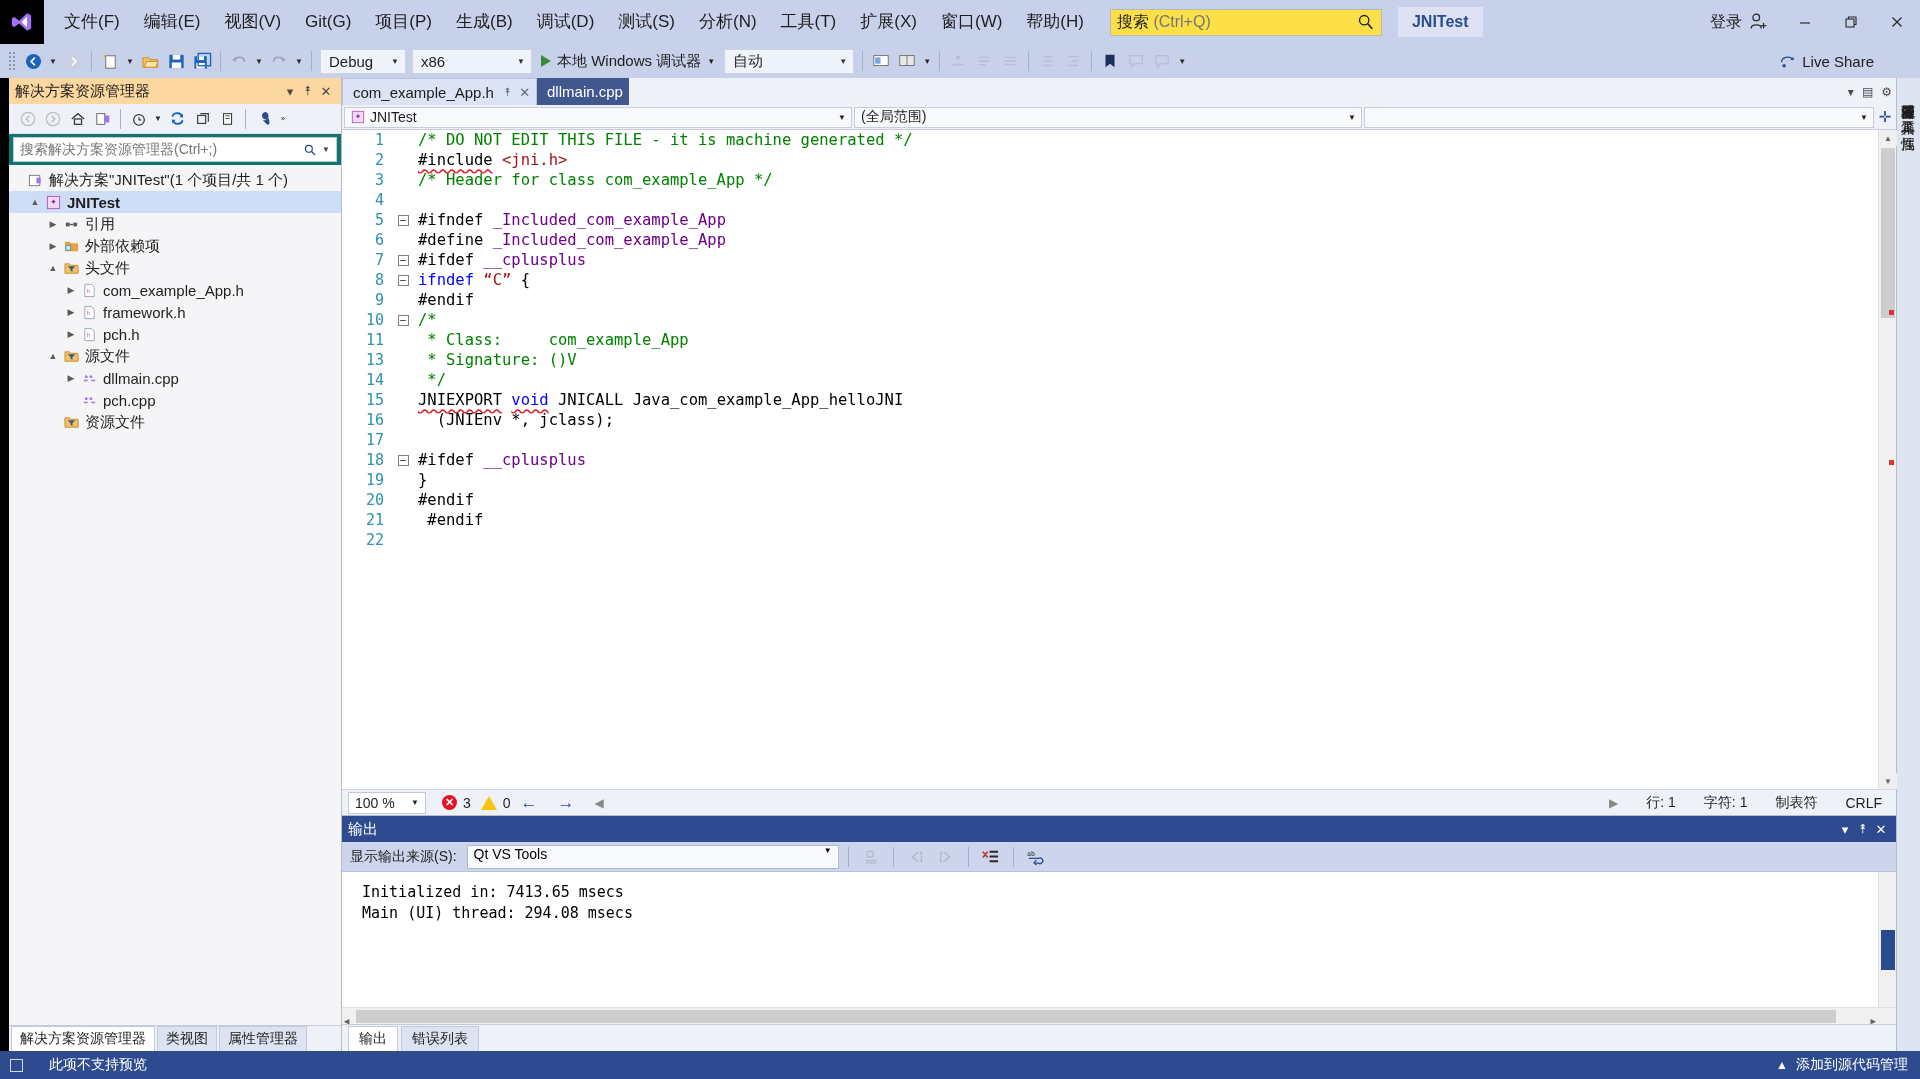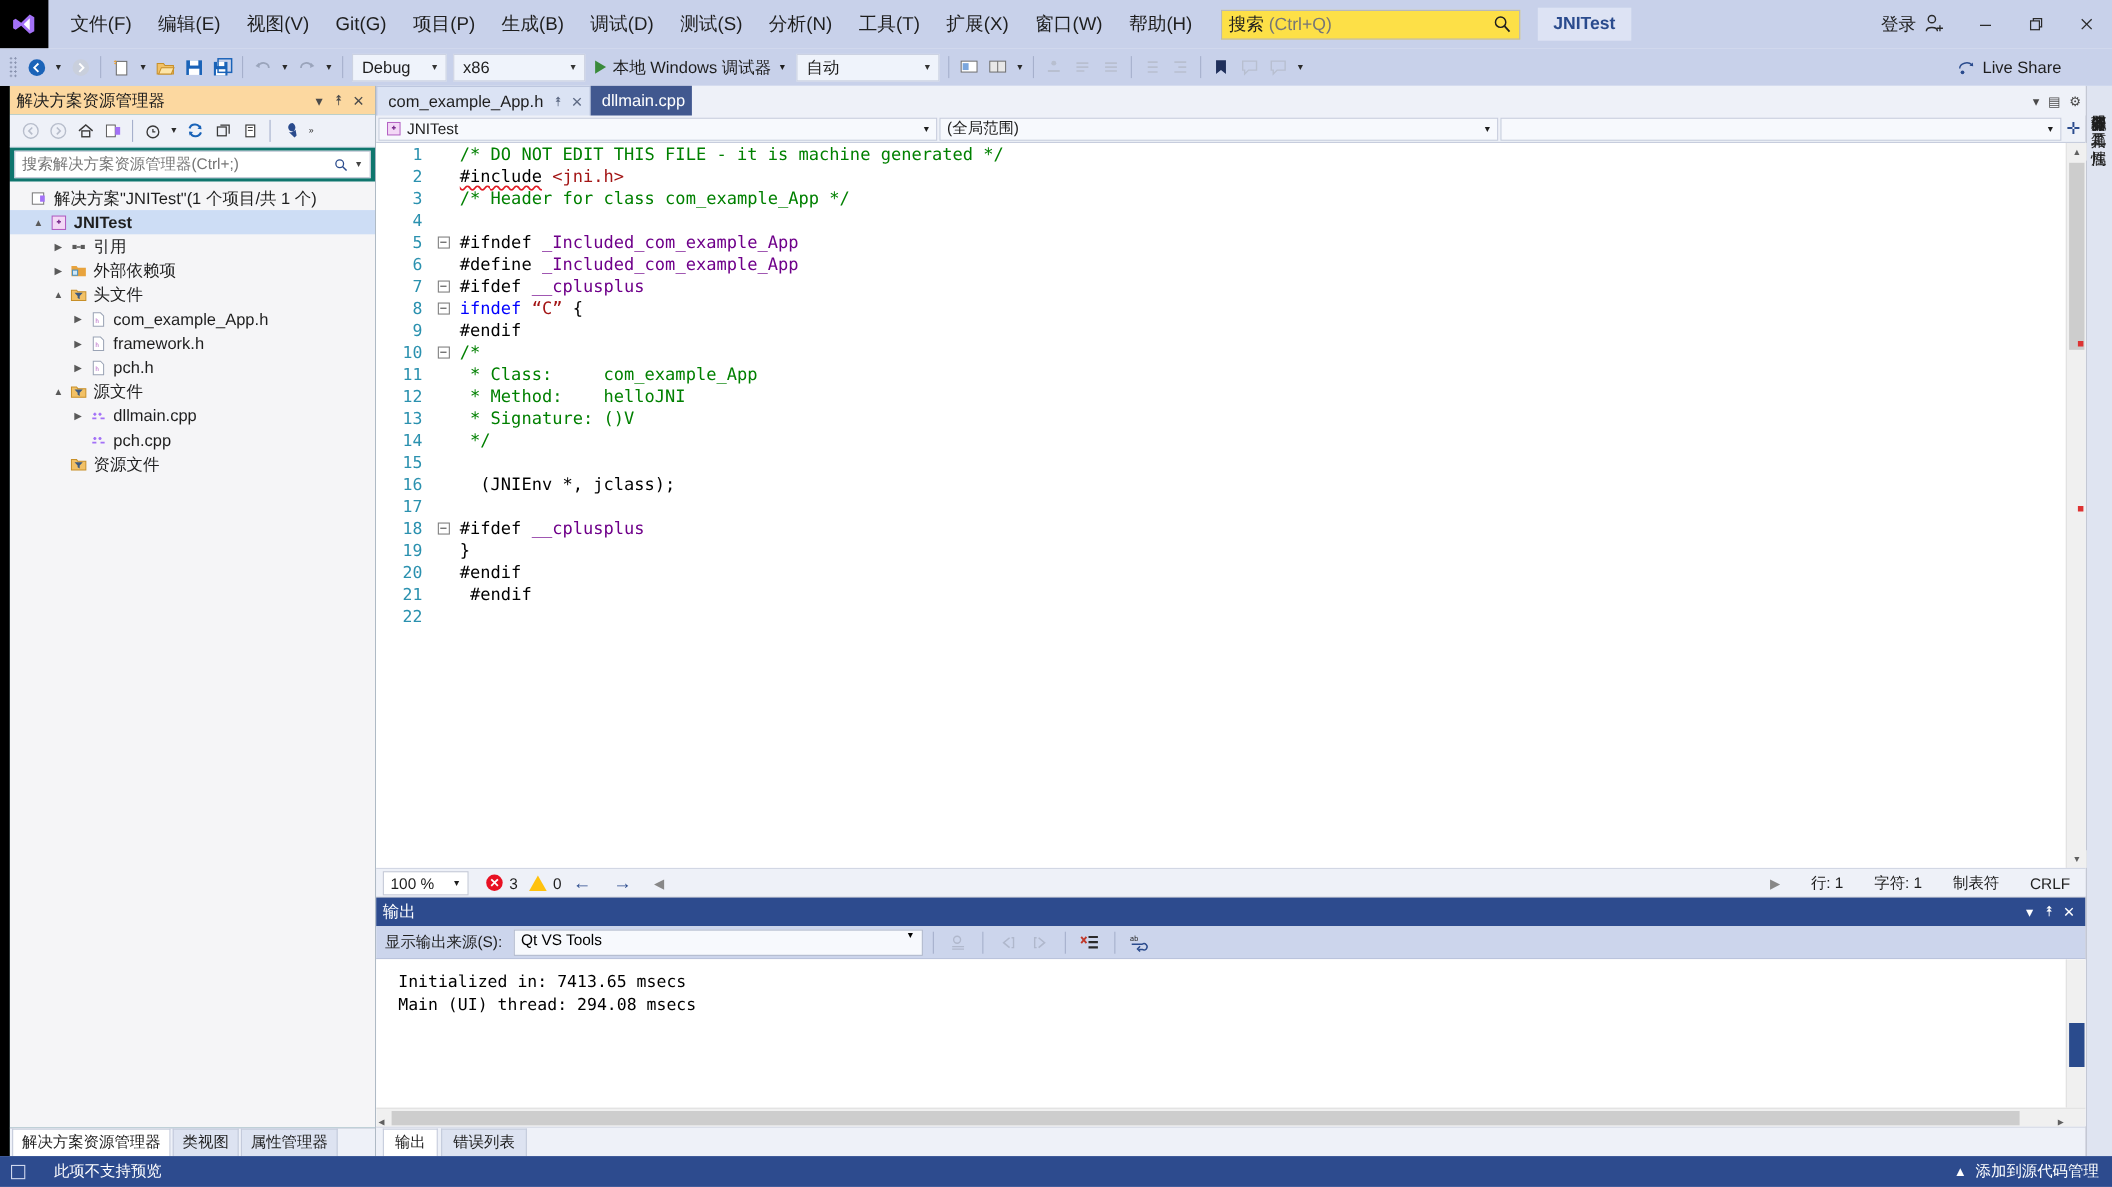--- a/index.html
+++ b/index.html
@@ -1087,27 +1087,26 @@
           <div class="codeline"><span class="lnum">7</span><span class="fold"><span class="box">−</span></span><span class="ctext"><span class="pp">#ifdef</span> <span class="mac">__cplusplus</span></span></div>
 
           <div class="codeline"><span class="lnum">8</span><span class="fold"><span class="box">−</span></span><span class="ctext"><span class="kw">ifndef</span> <span class="str">“C”</span> {</span></div>
 
           <div class="codeline"><span class="lnum">9</span><span class="fold"><span class="vline"></span></span><span class="ctext"><span class="pp">#endif</span></span></div>
 
           <div class="codeline"><span class="lnum">10</span><span class="fold"><span class="box">−</span></span><span class="ctext"><span class="cm">/*</span></span></div>
 
           <div class="codeline"><span class="lnum">11</span><span class="fold"><span class="vdash"></span></span><span class="ctext"><span class="cm"> * Class:     com_example_App</span></span></div>
 
-          <div class="codeline"><span class="lnum">12</span><span class="fold"><span class="vdash"></span></span><span class="ctext"><span class="cm"> * Method:    helloJNI</span></span></div>
 
           <div class="codeline"><span class="lnum">13</span><span class="fold"><span class="vdash"></span></span><span class="ctext"><span class="cm"> * Signature: ()V</span></span></div>
 
           <div class="codeline"><span class="lnum">14</span><span class="fold"><span class="vdash"></span></span><span class="ctext"><span class="cm"> */</span></span></div>
 
-          <div class="codeline"><span class="lnum">15</span><span class="fold"><span class="vline"></span></span></div>
+          <div class="codeline"><span class="lnum">15</span><span class="fold"><span class="vline"></span></span><span class="ctext"><span class="sq">JNIEXPORT</span> <span class="kw sq">void</span> JNICALL Java_com_example_App_helloJNI</span></div>
 
           <div class="codeline"><span class="lnum">16</span><span class="fold"><span class="vdash"></span></span><span class="ctext">  (JNIEnv *, jclass);</span></div>
 
           <div class="codeline"><span class="lnum">17</span><span class="fold"><span class="vdash"></span></span><span class="ctext"></span></div>
 
           <div class="codeline"><span class="lnum">18</span><span class="fold"><span class="box">−</span></span><span class="ctext"><span class="pp">#ifdef</span> <span class="mac">__cplusplus</span></span></div>
 
           <div class="codeline"><span class="lnum">19</span><span class="fold"><span class="vline"></span></span><span class="ctext">}</span></div>
 
           <div class="codeline"><span class="lnum">20</span><span class="fold"><span class="vline"></span></span><span class="ctext"><span class="pp">#endif</span></span></div>

